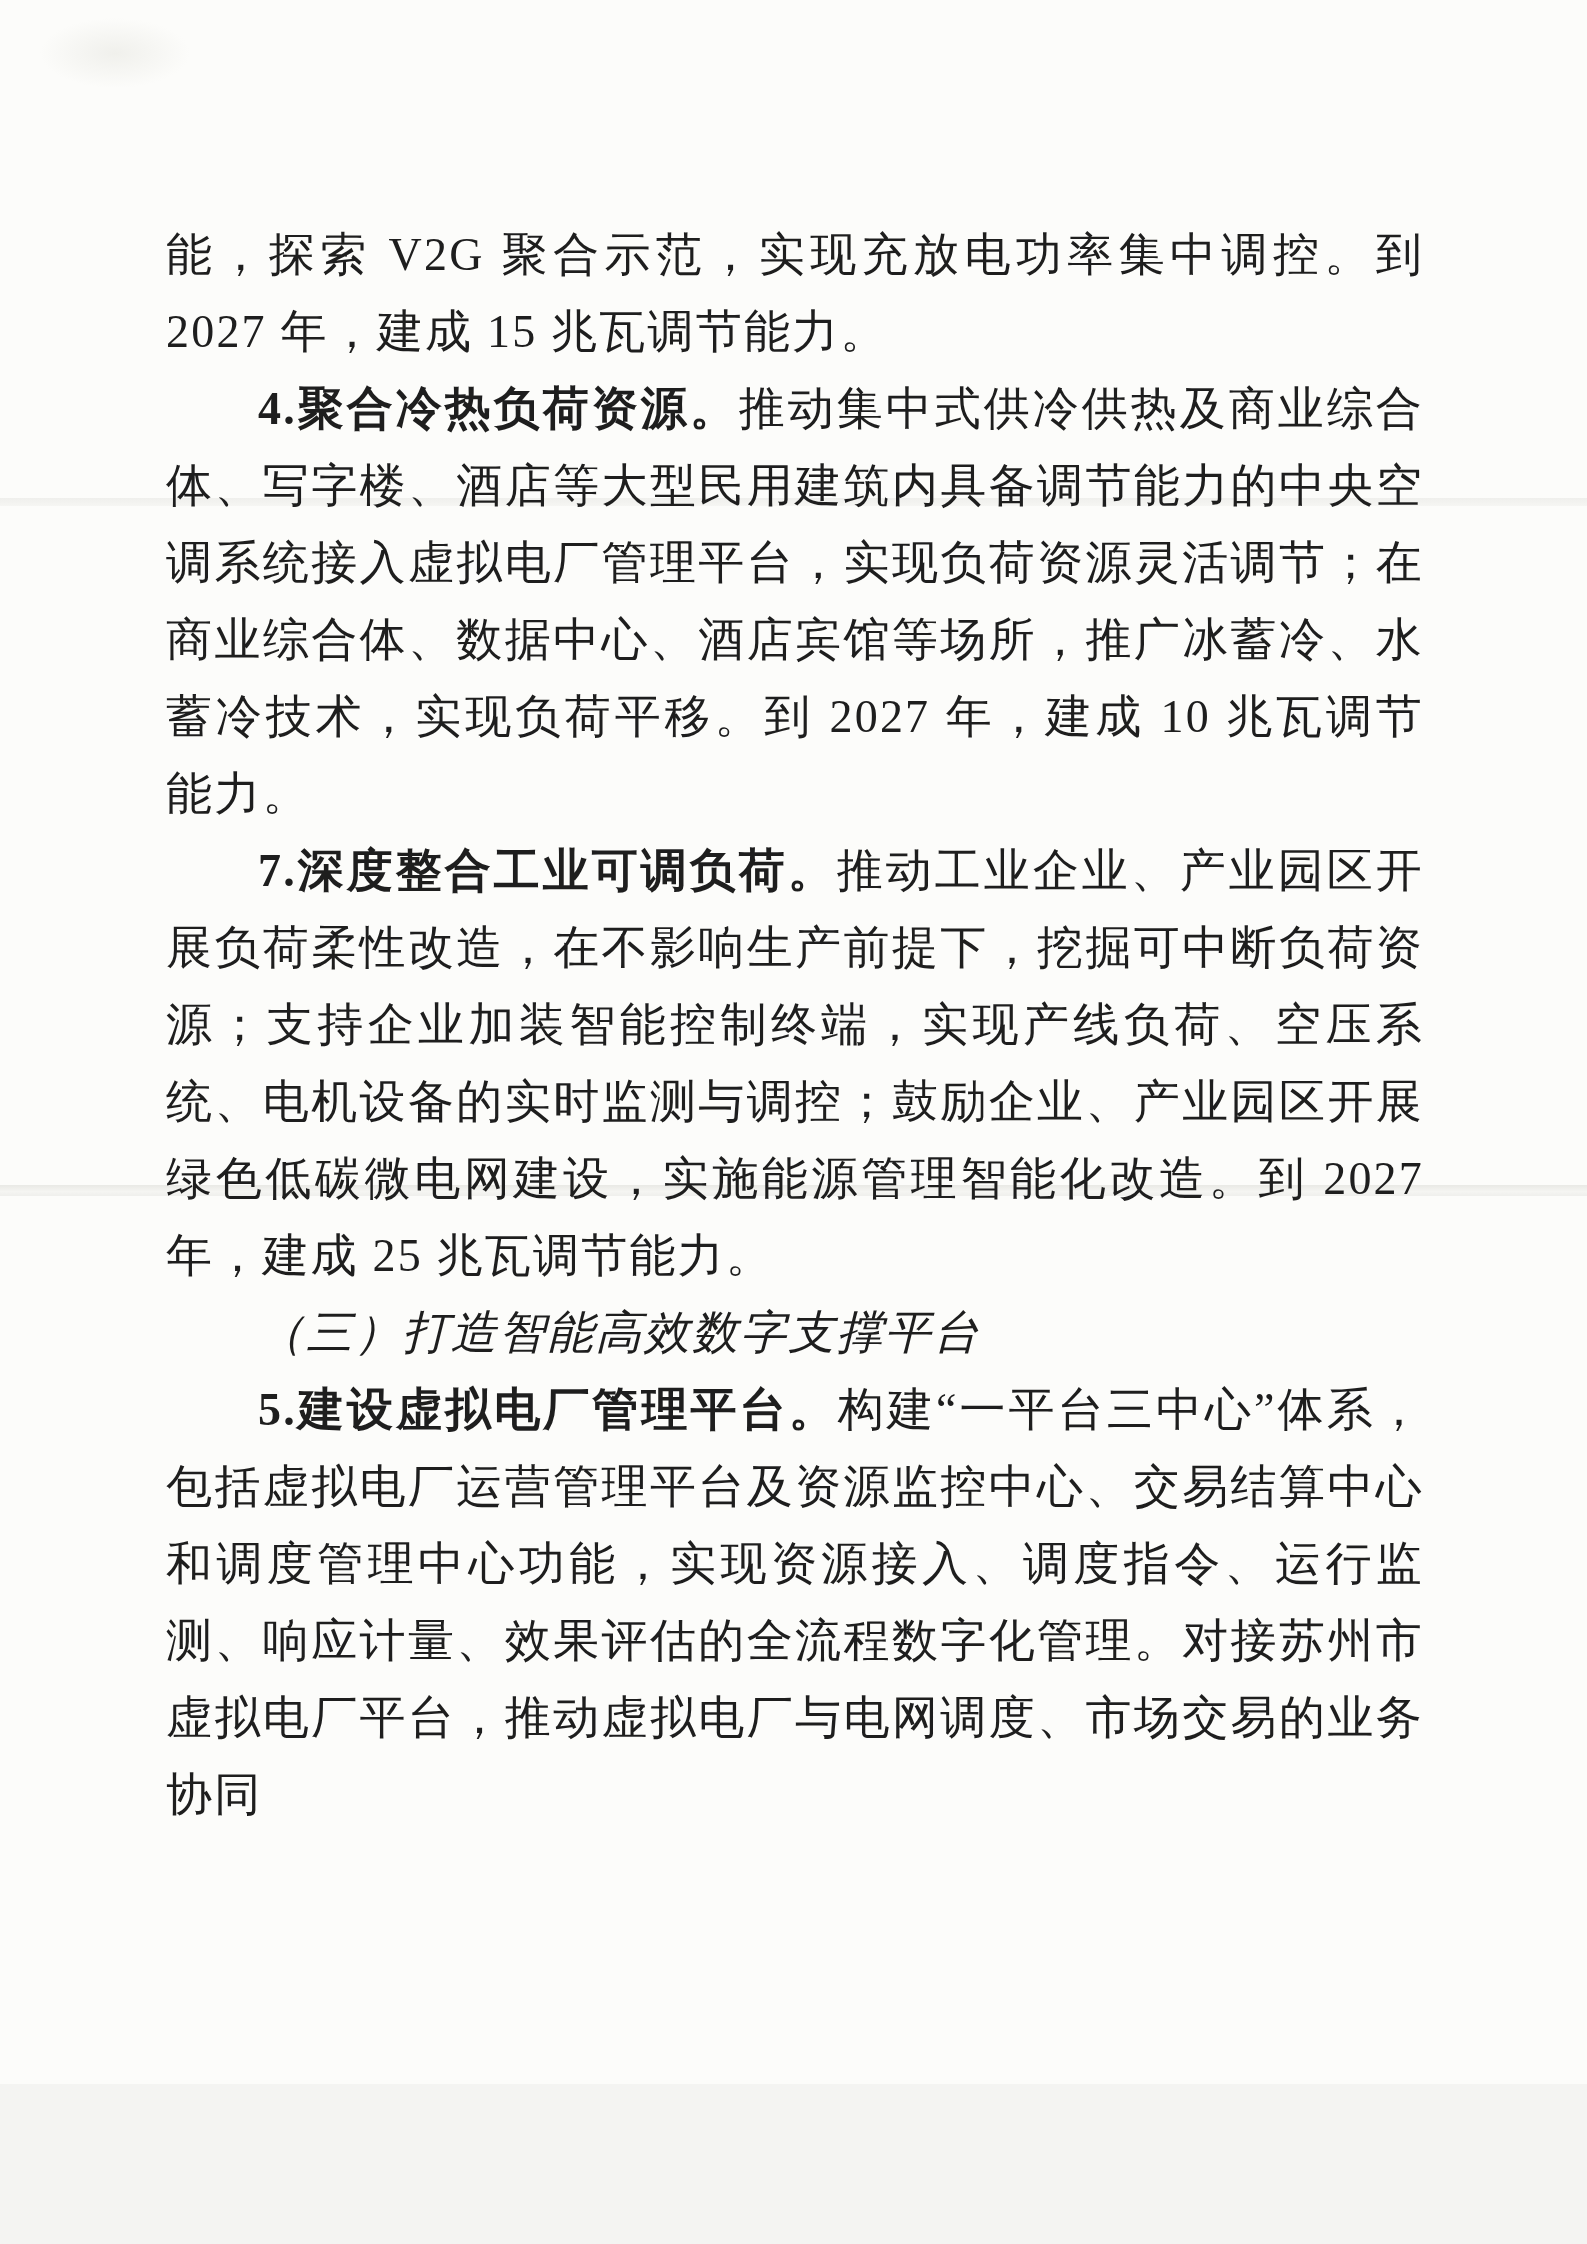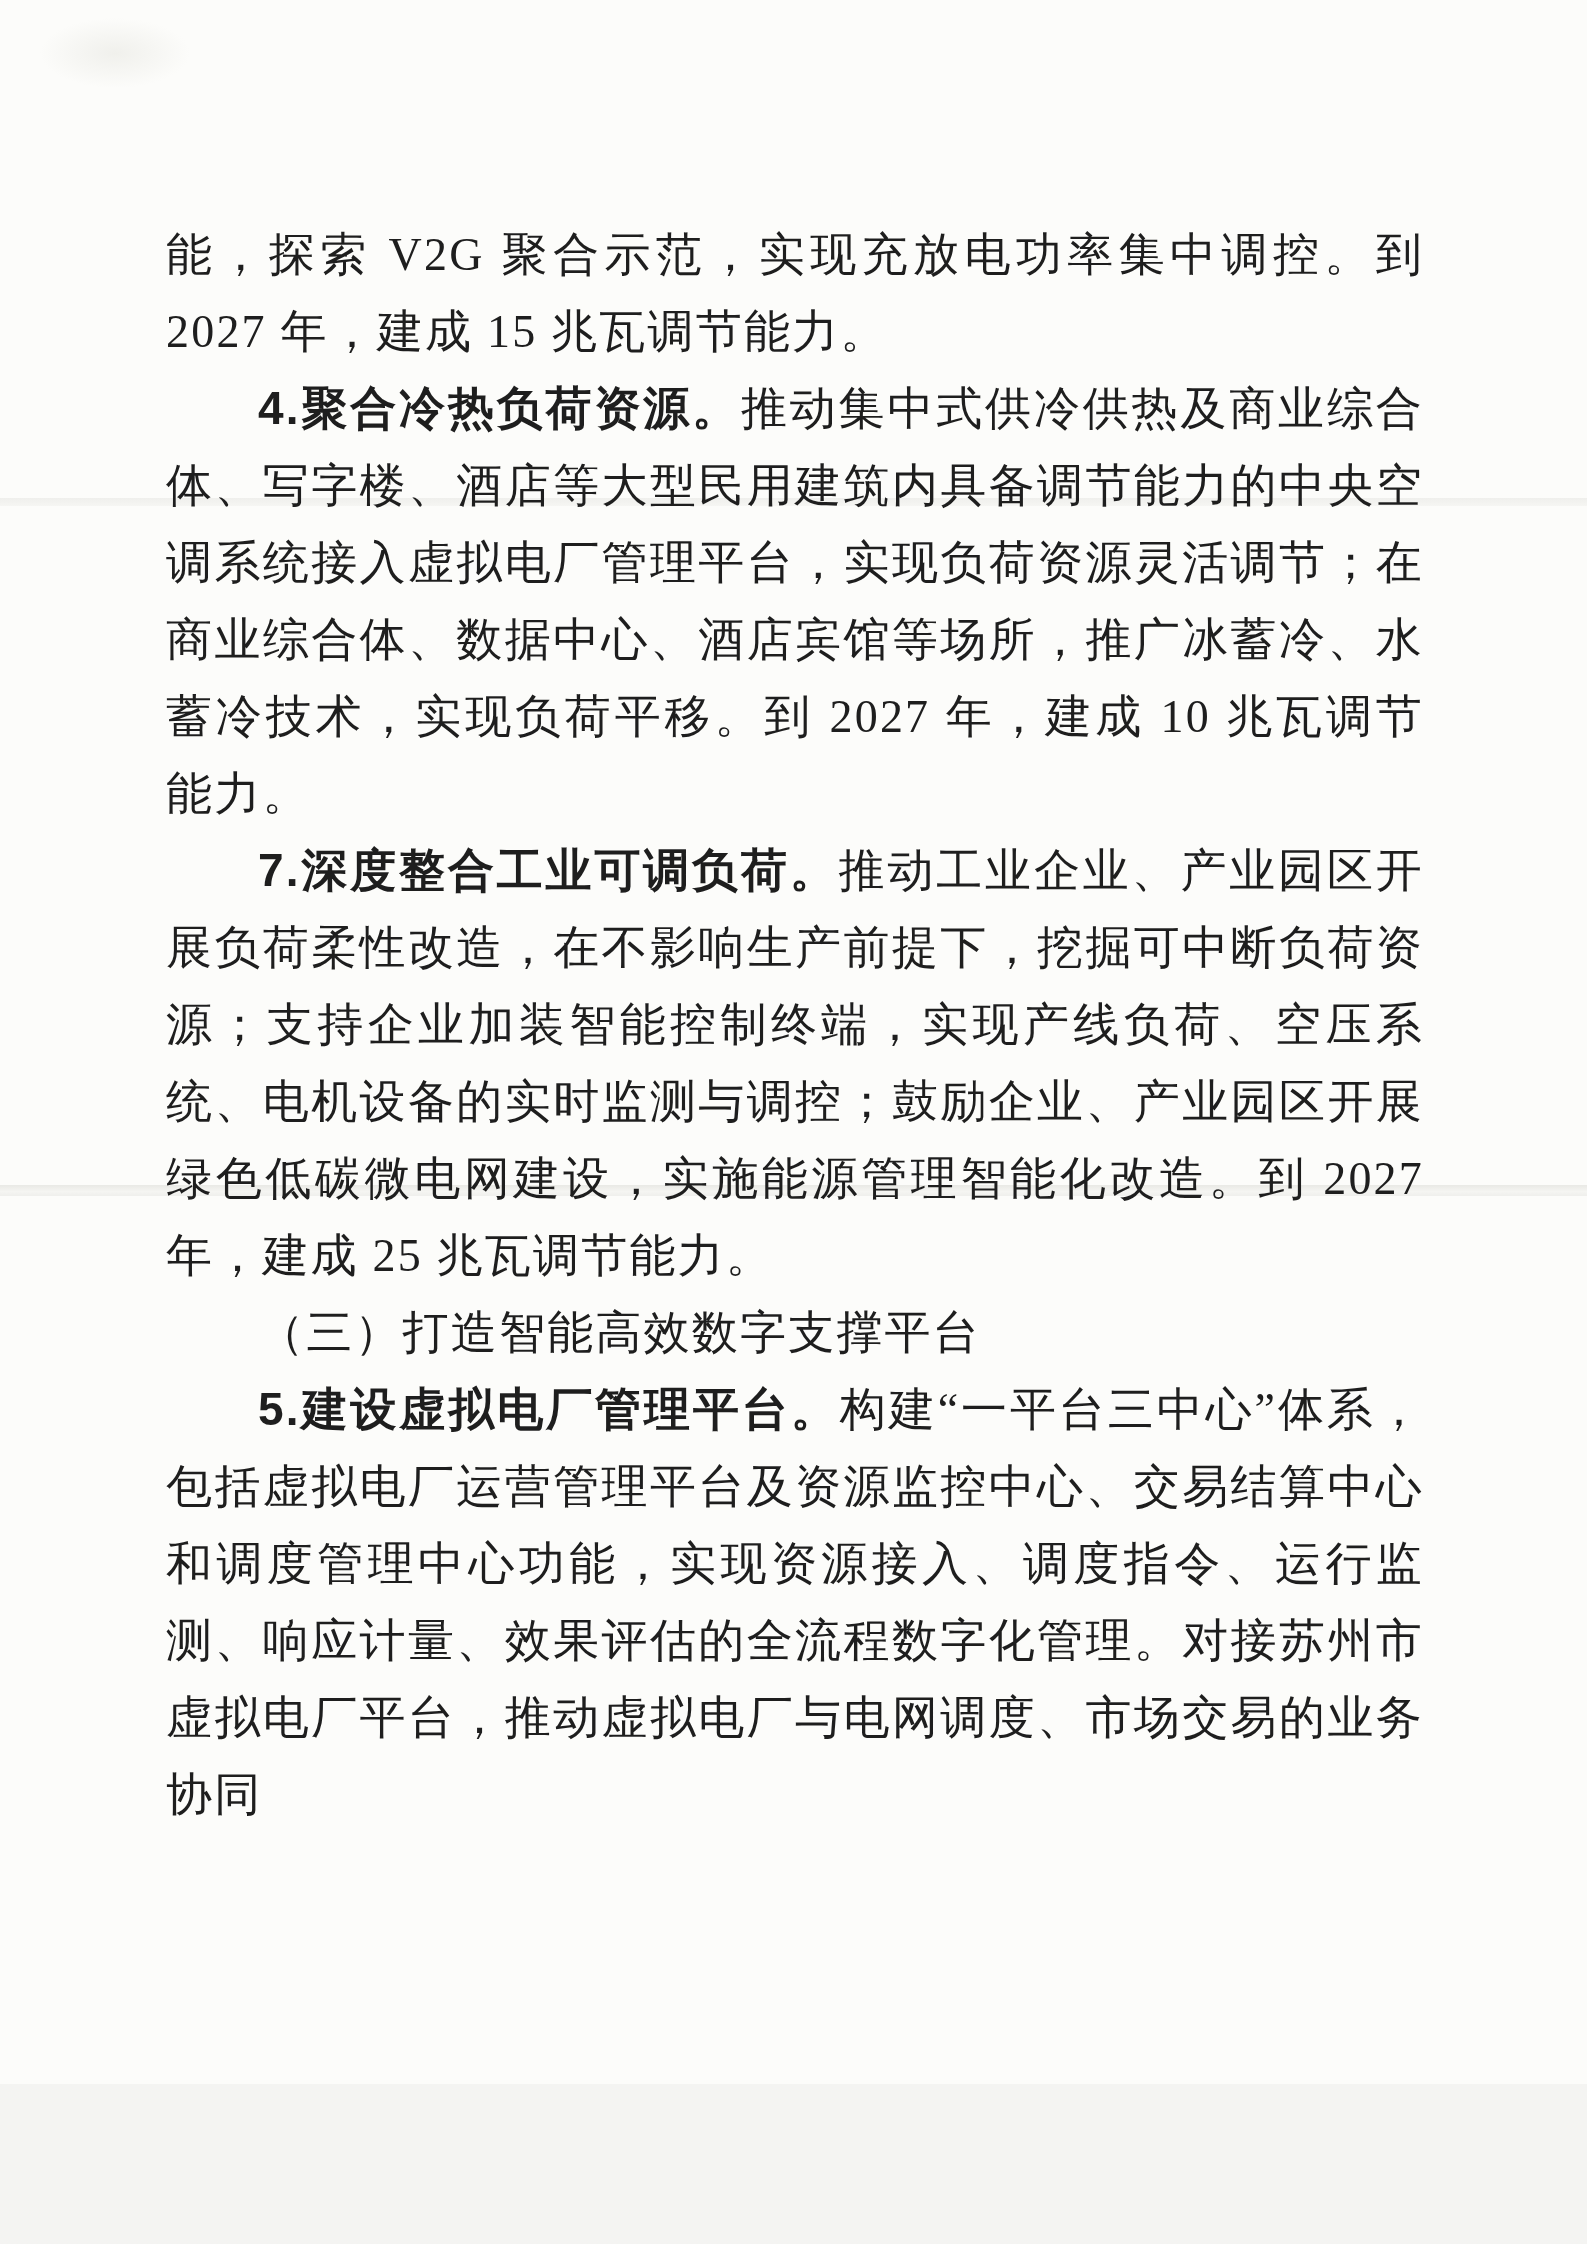--- a/index.html
+++ b/index.html
@@ -22,25 +22,26 @@
     width: 1258px;
     font-size: 46px;
     line-height: 77px;
     letter-spacing: 2.2px;
     text-align: justify;
     text-justify: inter-ideograph;
   }
   .doc p { margin: 0; padding: 0; text-indent: 2em; }
   .doc p.continuation { text-indent: 0; }
   .lead {
-    font-family: Liberation Sans, sans-serif;
+    font-family: Liberation Serif, serif;
     font-weight: 700;
   }
   .section-heading {
     font-weight: 400;
+    font-style: italic;
   }
   
   .page-number {
     position: absolute;
     top: 2096px; left: 1196px;
     font-size: 42px;
     letter-spacing: 3px;
     color: #2b2b2b;
     white-space: nowrap;
   }

